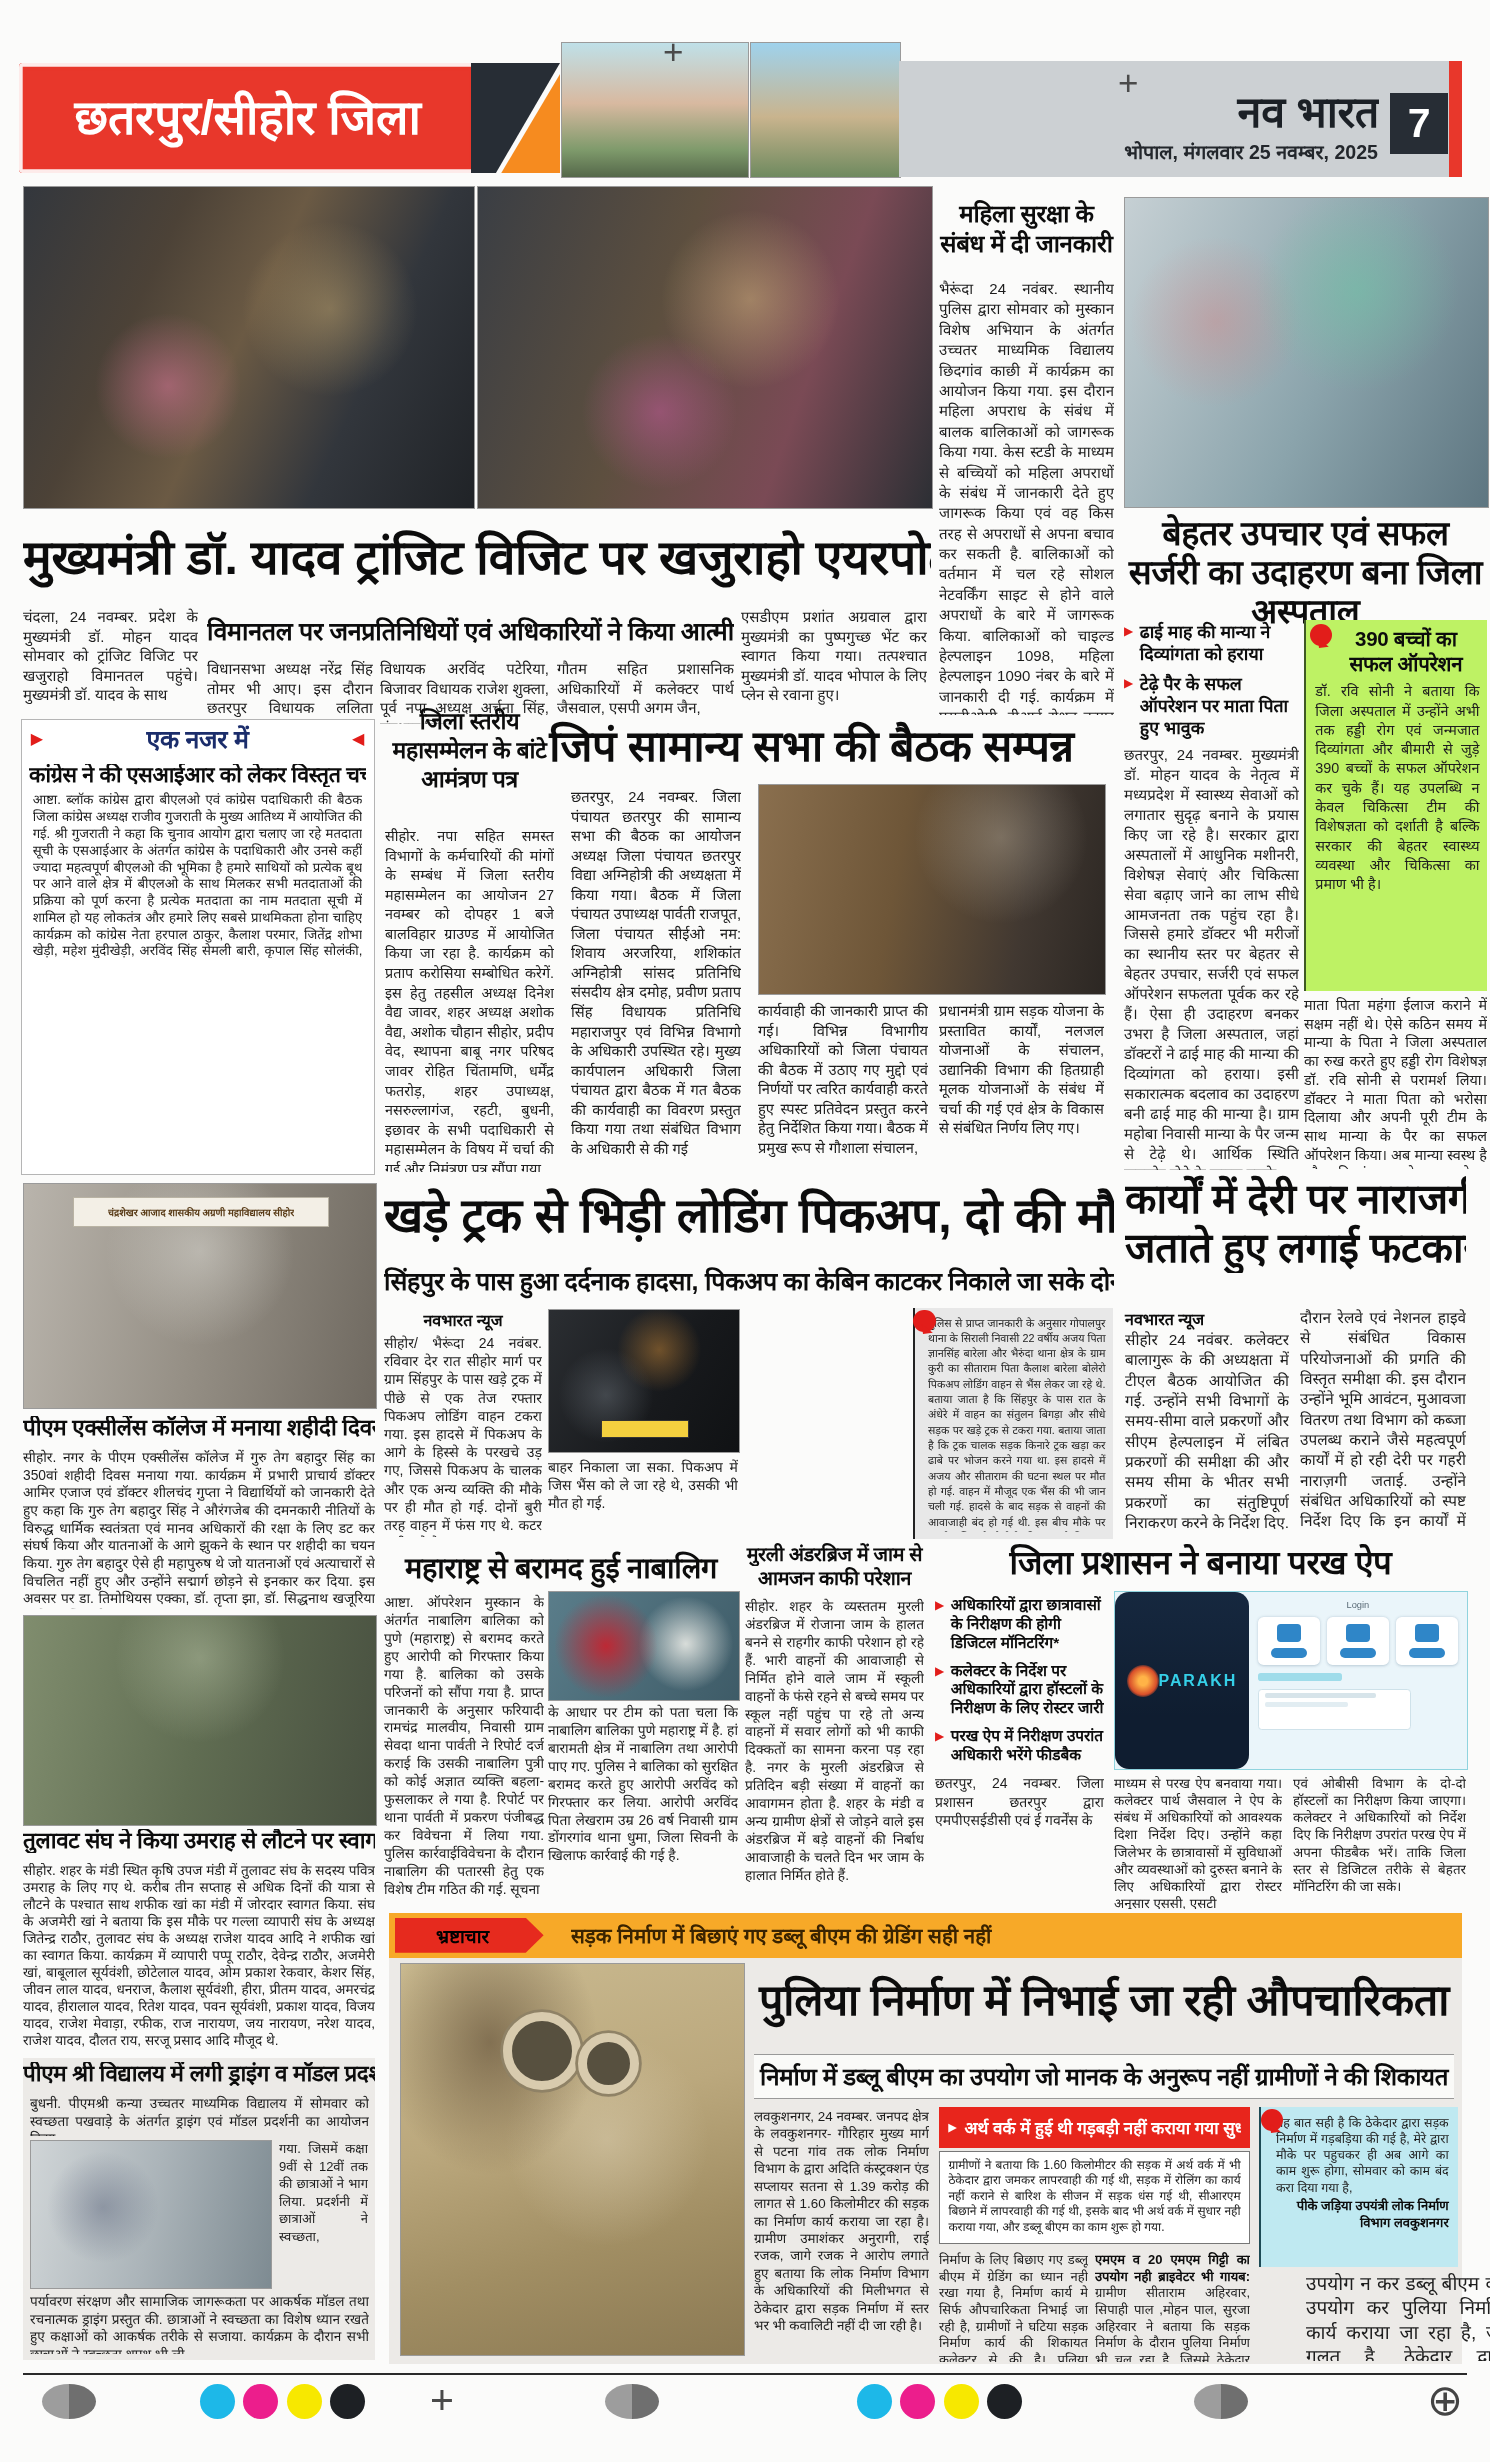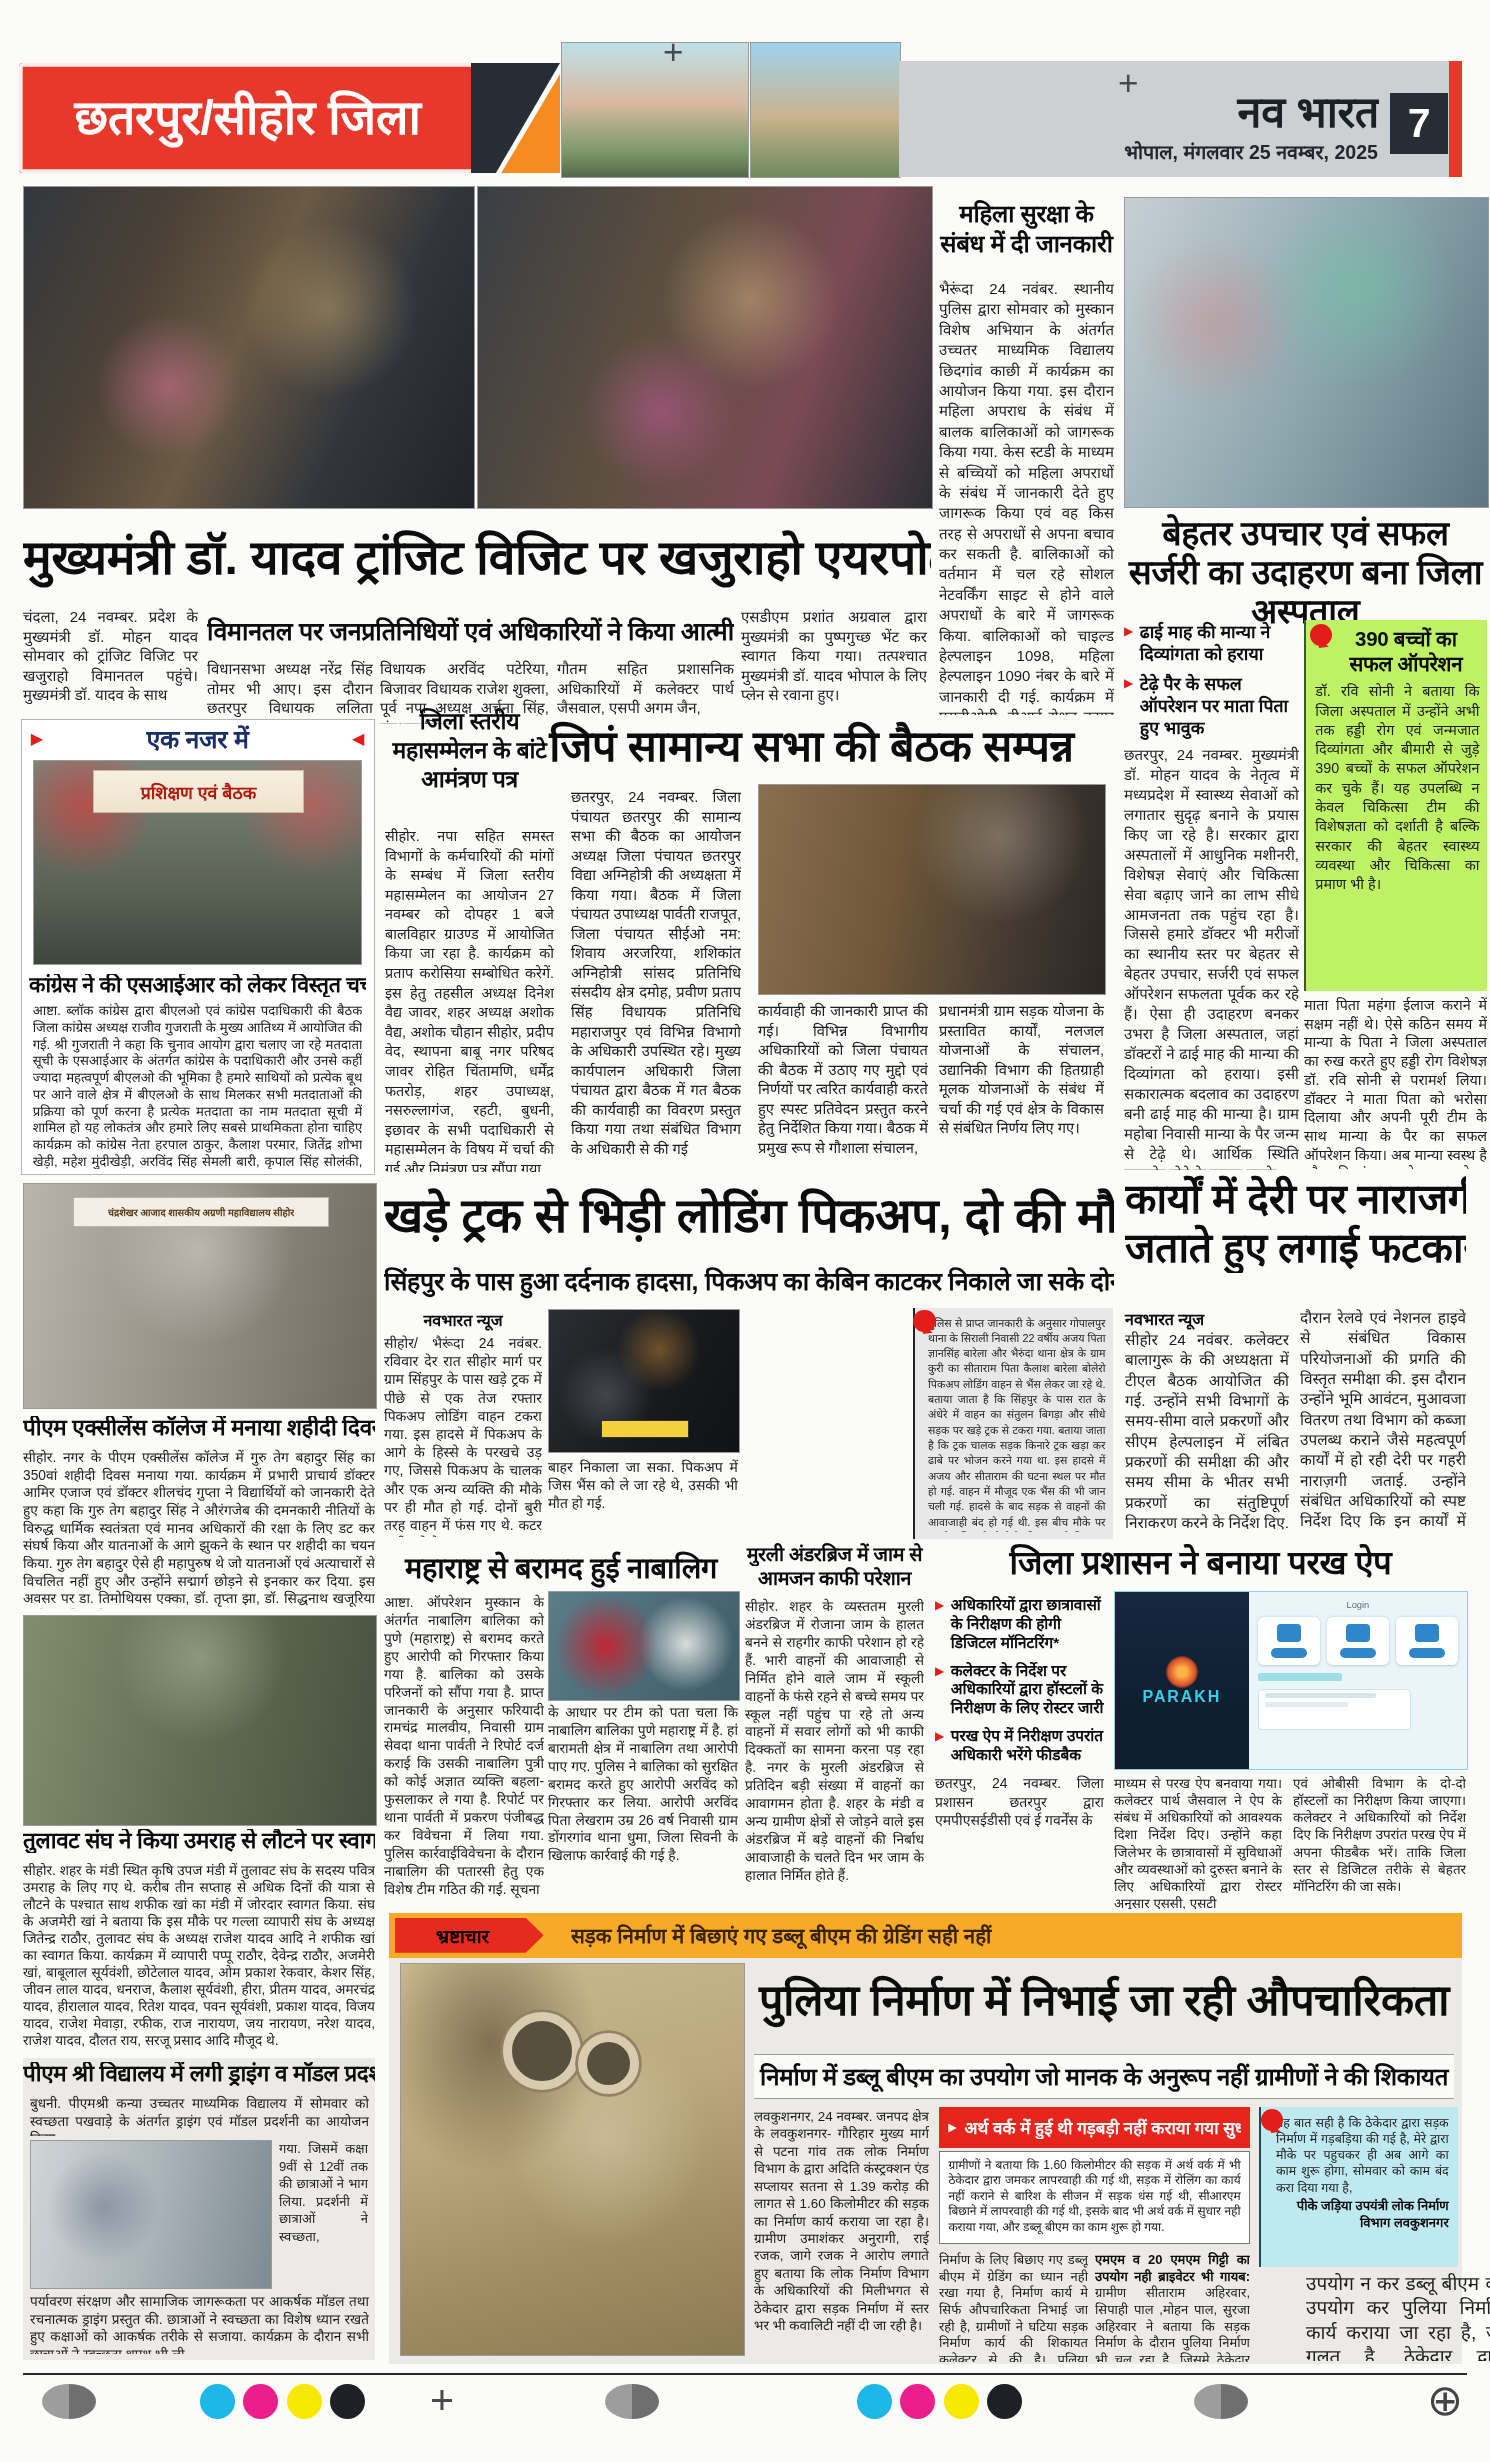--- a/index.html
+++ b/index.html
@@ -88,25 +88,20 @@
   <div class="bt" style="font-size:14.4px;line-height:1.34;height:287px;">डॉ. रवि सोनी ने बताया कि जिला अस्पताल में उन्होंने अभी तक हड्डी रोग एवं जन्मजात दिव्यांगता और बीमारी से जुड़े 390 बच्चों के सफल ऑपरेशन कर चुके हैं। यह उपलब्धि न केवल चिकित्सा टीम की विशेषज्ञता को दर्शाती है बल्कि सरकार की बेहतर स्वास्थ्य व्यवस्था और चिकित्सा का प्रमाण भी है।</div>
 </div>
 <div class="abs bt" style="left:1304px;top:996px;width:183px;height:173px;font-size:14.4px;line-height:1.3;">माता पिता महंगा ईलाज कराने में सक्षम नहीं थे। ऐसे कठिन समय में मान्या के पिता ने जिला अस्पताल का रुख करते हुए हड्डी रोग विशेषज्ञ डॉ. रवि सोनी से परामर्श लिया। डॉक्टर ने माता पिता को भरोसा दिलाया और अपनी पूरी टीम के साथ मान्या के पैर का सफल ऑपरेशन किया। अब मान्या स्वस्थ है और दिव्यांगता को मात देकर सामान्य जीवन की ओर बढ़ रही है। माता पिता ने बेटी को स्वस्थ पाकर जिला अस्पताल का धन्यवाद व्यक्त किया है।</div>
 
 <div class="abs" style="left:20.5px;top:719px;width:354px;height:456px;border:1.9px solid #b5b5b5;background:#fff;box-sizing:border-box;">
   <div style="display:flex;align-items:center;justify-content:space-between;padding:5.6px 9.3px 1.9px;">
     <span class="tri" style="font-size:16px;">▶</span>
     <span class="hl" style="font-size:25px;color:#1b2d6b;">एक नजर में</span>
     <span class="tri" style="font-size:16px;">◀</span>
   </div>
-  <div class="photo ph-cong" style="position:relative;margin:5.6px 11.2px 0;height:203px;">
-    <div style="position:absolute;left:18%;top:9.3px;width:64%;height:41px;background:linear-gradient(180deg,#f6efe2,#efe3cc);border:0.9px solid #c9b9a0;display:flex;align-items:center;justify-content:center;">
-      <span style="color:#b01c12;font-weight:bold;font-size:17.7px;">प्रशिक्षण एवं बैठक</span>
-    </div>
-  </div>
   <div class="hl ctr nw" style="margin:9.3px 7.5px 0;font-size:21.4px;">कांग्रेस ने की एसआईआर को लेकर विस्तृत चर्चा</div>
   <div class="bt" style="margin:5.6px 11.2px 0;font-size:13.2px;line-height:1.27;height:166px;">आष्टा. ब्लॉक कांग्रेस द्वारा बीएलओ एवं कांग्रेस पदाधिकारी की बैठक जिला कांग्रेस अध्यक्ष राजीव गुजराती के मुख्य आतिथ्य में आयोजित की गई. श्री गुजराती ने कहा कि चुनाव आयोग द्वारा चलाए जा रहे मतदाता सूची के एसआईआर के अंतर्गत कांग्रेस के पदाधिकारी और उनसे कहीं ज्यादा महत्वपूर्ण बीएलओ की भूमिका है हमारे साथियों को प्रत्येक बूथ पर आने वाले क्षेत्र में बीएलओ के साथ मिलकर सभी मतदाताओं की प्रक्रिया को पूर्ण करना है प्रत्येक मतदाता का नाम मतदाता सूची में शामिल हो यह लोकतंत्र और हमारे लिए सबसे प्राथमिकता होना चाहिए कार्यक्रम को कांग्रेस नेता हरपाल ठाकुर, कैलाश परमार, जितेंद्र शोभा खेड़ी, महेश मुंदीखेड़ी, अरविंद सिंह सेमली बारी, कृपाल सिंह सोलंकी, जाहिद गुड्डू, कमल सिंह चौहान, गुलाब ठाकुर, पलचन सिंह ने भी संबोधित किया.</div>
 </div>
 
 <div class="abs hl ctr" style="left:385px;top:707px;width:169px;height:97px;font-size:23px;line-height:1.25;">जिला स्तरीय महासम्मेलन के बांटे आमंत्रण पत्र</div>
 <div class="abs bt" style="left:385px;top:827px;width:169px;height:345px;font-size:14.4px;line-height:1.36;">सीहोर. नपा सहित समस्त विभागों के कर्मचारियों की मांगों के सम्बंध में जिला स्तरीय महासम्मेलन का आयोजन 27 नवम्बर को दोपहर 1 बजे बालविहार ग्राउण्ड में आयोजित किया जा रहा है. कार्यक्रम को प्रताप करोसिया सम्बोधित करेगें. इस हेतु तहसील अध्यक्ष दिनेश वैद्य जावर, शहर अध्यक्ष अशोक वैद्य, अशोक चौहान सीहोर, प्रदीप वेद, स्थापना बाबू नगर परिषद जावर रोहित चिंतामणि, धर्मेंद्र फतरोड़, शहर उपाध्यक्ष, नसरुल्लागंज, रहटी, बुधनी, इछावर के सभी पदाधिकारी से महासम्मेलन के विषय में चर्चा की गई और निमंत्रण पत्र सौंपा गया.</div>
 
 <div class="abs hl ctr nw" style="left:518px;top:719px;width:587px;height:54px;font-size:43px;line-height:54px;">जिपं सामान्य सभा की बैठक सम्पन्न</div>
 <div class="abs bt" style="left:571px;top:788px;width:170px;height:384px;font-size:14.7px;line-height:1.33;">छतरपुर, 24 नवम्बर. जिला पंचायत छतरपुर की सामान्य सभा की बैठक का आयोजन अध्यक्ष जिला पंचायत छतरपुर विद्या अग्निहोत्री की अध्यक्षता में किया गया। बैठक में जिला पंचायत उपाध्यक्ष पार्वती राजपूत, जिला पंचायत सीईओ नम: शिवाय अरजरिया, शशिकांत अग्निहोत्री सांसद प्रतिनिधि संसदीय क्षेत्र दमोह, प्रवीण प्रताप सिंह विधायक प्रतिनिधि महाराजपुर एवं विभिन्न विभागो के अधिकारी उपस्थित रहे। मुख्य कार्यपालन अधिकारी जिला पंचायत द्वारा बैठक में गत बैठक की कार्यवाही का विवरण प्रस्तुत किया गया तथा संबंधित विभाग के अधिकारी से की गई</div>
 <div class="abs photo ph-meet" style="left:758px;top:784px;width:346px;height:209px;"></div>
@@ -174,21 +169,21 @@
     <span class="tri">▶</span>
     <span class="btxt" style="font-size:15.4px;">कलेक्टर के निर्देश पर अधिकारियों द्वारा हॉस्टलों के निरीक्षण के लिए रोस्टर जारी</span>
   </div>
   <div class="bullet-row">
     <span class="tri">▶</span>
     <span class="btxt" style="font-size:15.4px;">परख ऐप में निरीक्षण उपरांत अधिकारी भरेंगे फीडबैक</span>
   </div>
   <div class="bt" style="font-size:14px;line-height:1.32;margin-top:5.6px;">छतरपुर, 24 नवम्बर. जिला प्रशासन छतरपुर द्वारा एमपीएसईडीसी एवं ई गवर्नेंस के</div>
 </div>
 <div class="abs" style="left:1114px;top:1591px;width:352px;height:177px;border:1.9px solid #8fd3de;background:#eaf5fa;display:flex;overflow:hidden;">
-  <div style="width:38%;background:linear-gradient(180deg,#16283f,#0f1d30 70%);display:flex;flex-direction:column;align-items:center;justify-content:center;gap:0;">
+  <div style="width:38%;background:linear-gradient(180deg,#16283f,#0f1d30 70%);display:flex;flex-direction:row;align-items:center;justify-content:center;gap:0;border-radius:14px;">
     <div style="width:32px;height:32px;border-radius:50%;background:radial-gradient(circle,#ffb347 20%,#d94f2a 60%,rgba(217,79,42,.1) 75%);"></div>
     <span style="color:#35d0e8;font-weight:bold;letter-spacing:1.9px;font-size:16px;">PARAKH</span>
   </div>
   <div style="flex:1;padding:7.5px 9.3px;display:flex;flex-direction:column;gap:7.5px;">
     <div class="ctr" style="font-size:9.3px;color:#5a6b77;">Login</div>
     <div style="display:flex;gap:7.5px;">
       <div class="card">
           <div class="cicon"></div>
           <div class="cpill"></div>
         </div>

